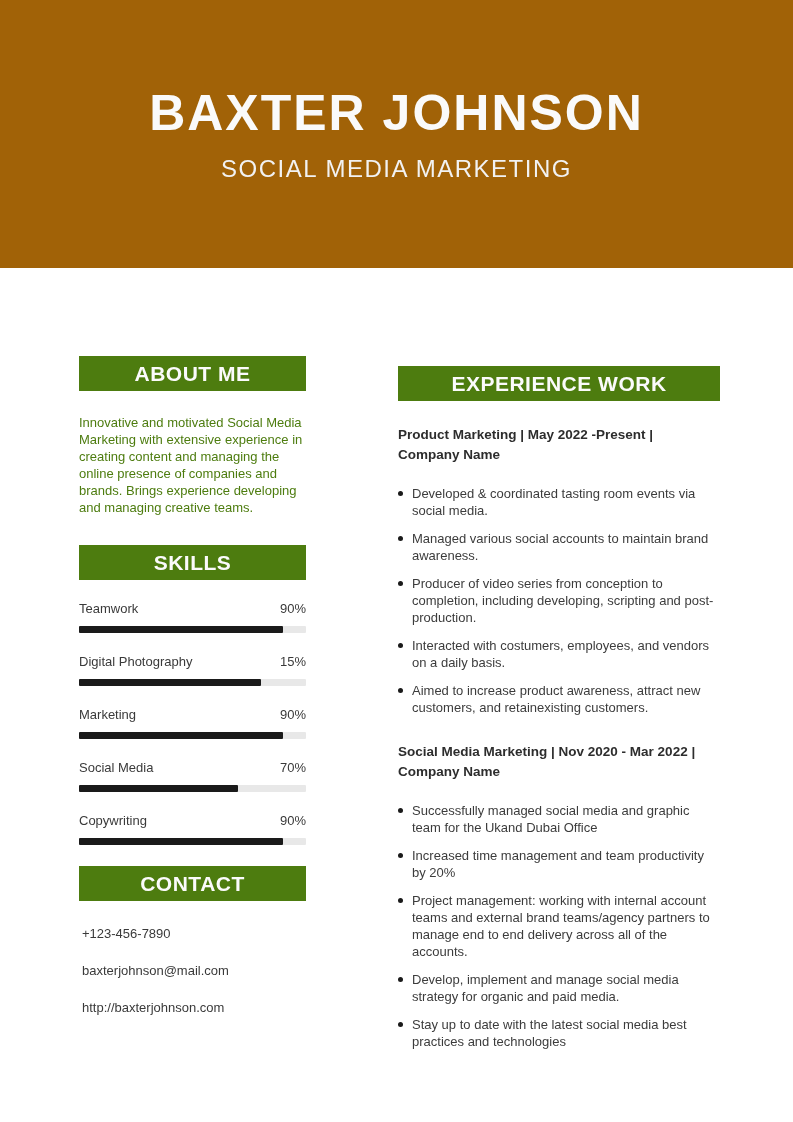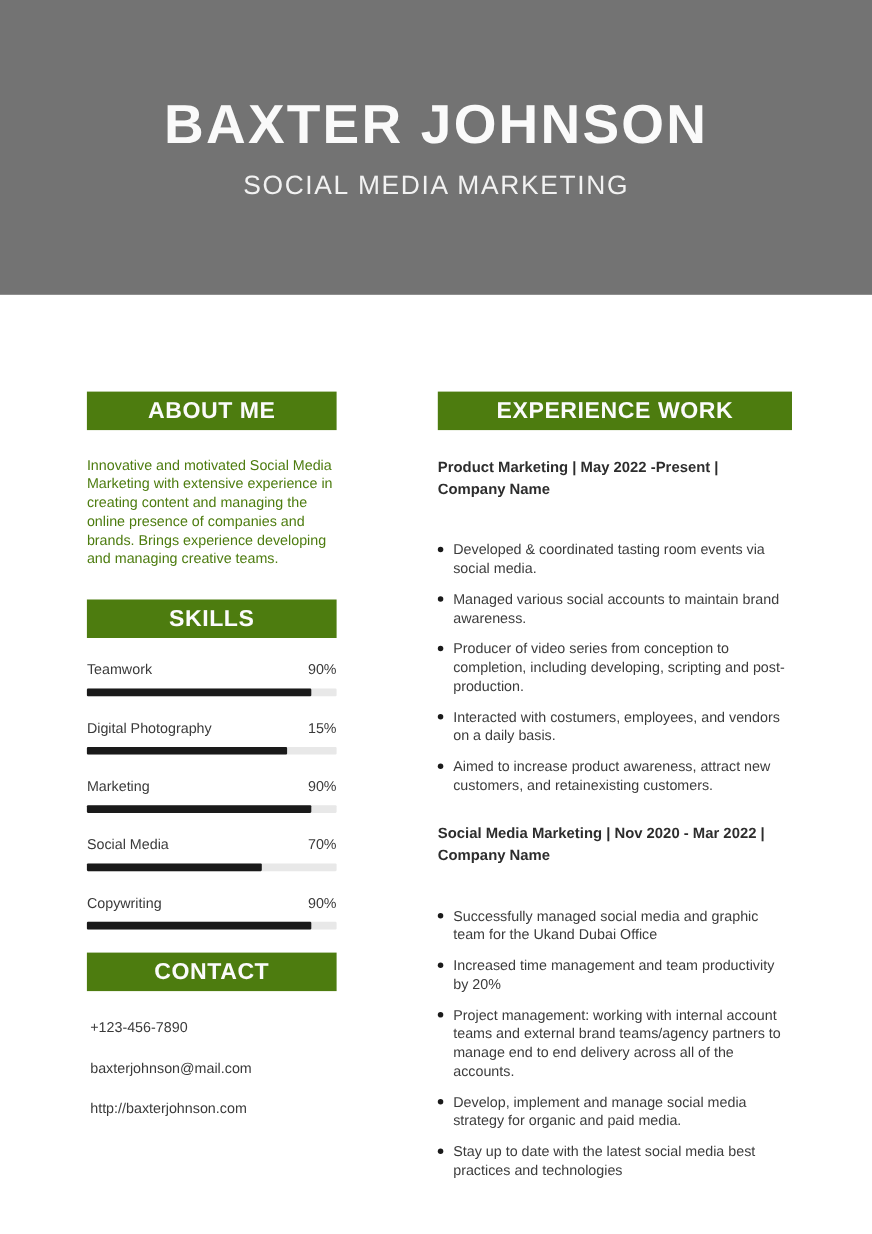--- a/index.html
+++ b/index.html
@@ -9,37 +9,37 @@
     font-family: "Liberation Sans", "DejaVu Sans", sans-serif;
     position: relative;
     overflow: hidden;
     color: #3d3d3d;
   }
   .page { position: relative; width: 793px; height: 1122px; background: #ffffff; }
 
   
   .hero {
     position: absolute; left: 0; top: 0; width: 793px; height: 268px;
-    background: #737373;
+    background: #a16207;
     display: flex; flex-direction: column; align-items: center; justify-content: center;
     color: #fafafa;
   }
   .hero-name {
     font-size: 50px; font-weight: 700; letter-spacing: 2px;
     line-height: 1.1; white-space: nowrap;
   }
   .hero-title {
     margin-top: 14px;
     font-size: 24px; font-weight: 400; letter-spacing: 1.5px;
     color: #f2f2f2; white-space: nowrap;
   }
 
   
   .col-left  { position: absolute; left: 79px;  top: 356px; width: 227px; }
-  .col-right { position: absolute; left: 398px; top: 356px; width: 322px; }
+  .col-right { position: absolute; left: 398px; top: 366px; width: 322px; }
 
   .section-box {
     height: 35px; background: #4d7c0f; color: #fbfbfb;
     display: flex; align-items: center; justify-content: center;
     font-size: 21px; font-weight: 600; letter-spacing: 0.5px;
   }
 
   
   .about-text {
     margin-top: 23px;
@@ -67,21 +67,21 @@
   .contact-list { margin-top: 25px; padding-left: 3px; }
   .contact-item { font-size: 13px; line-height: 16px; color: #3a3a3a; margin-bottom: 21px; }
 
   
   .job { margin-top: 24px; }
   .job + .job { margin-top: 26px; }
   .job-title {
     font-size: 13.5px; line-height: 20px; font-weight: 600; color: #2d2d2d;
   }
   .job-company { display: block; }
-  .bullets { margin-top: 36px; }
+  .bullets { margin-top: 20px; }
   .bullet { display: flex; margin-bottom: 11px; }
   .bullet-dot {
     flex: 0 0 auto; width: 5px; height: 5px; border-radius: 50%;
     background: #1a1a1a; margin-top: 6px; margin-right: 9px;
   }
   .bullet-text { font-size: 13px; line-height: 17px; color: #3c3c3c; }
 </style>
 </head>
 <body>
 

